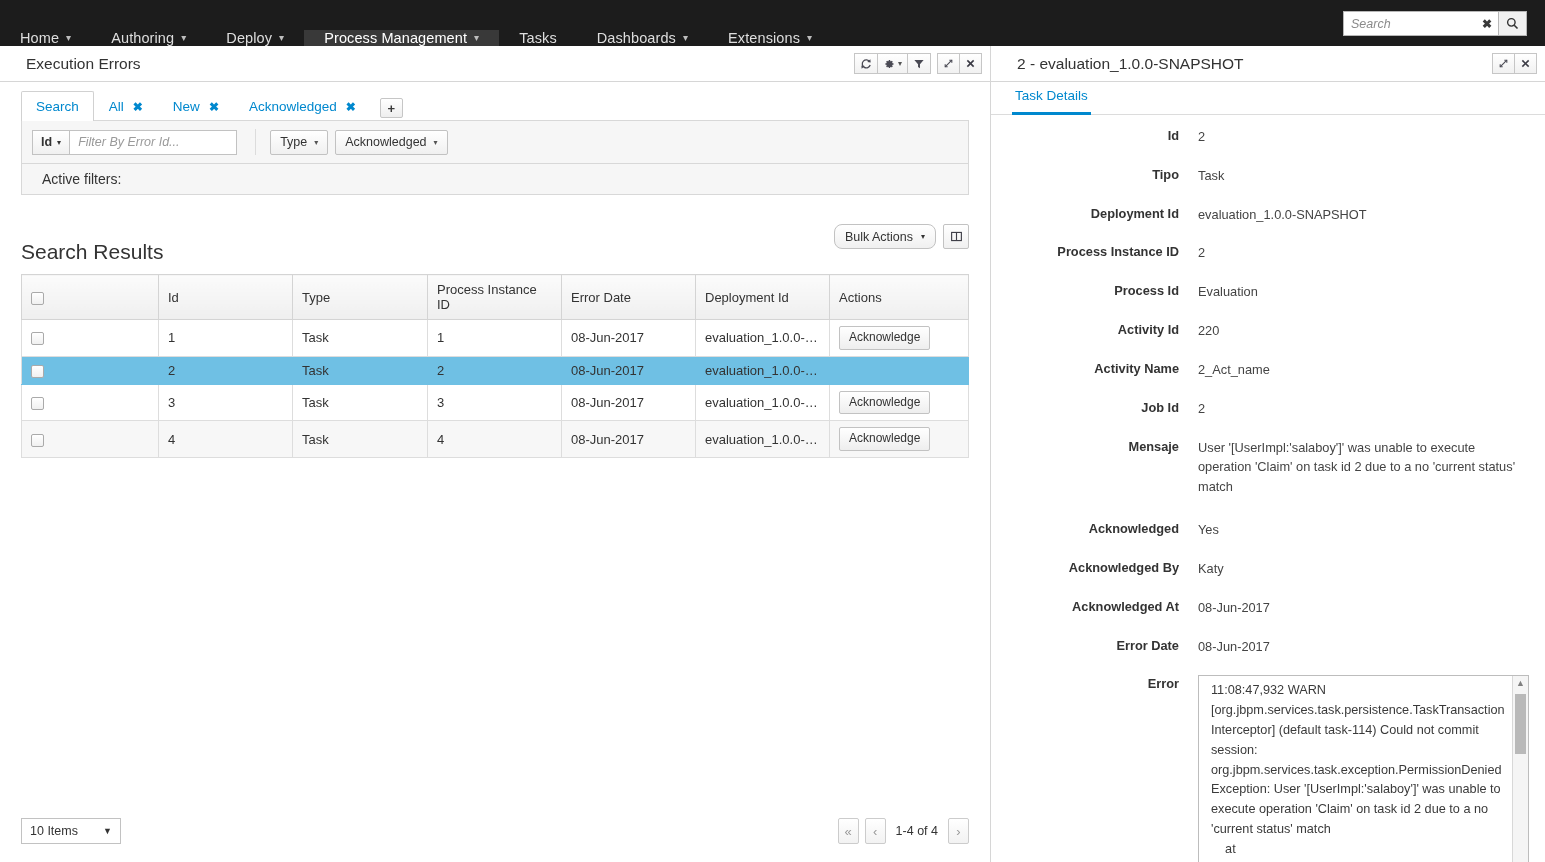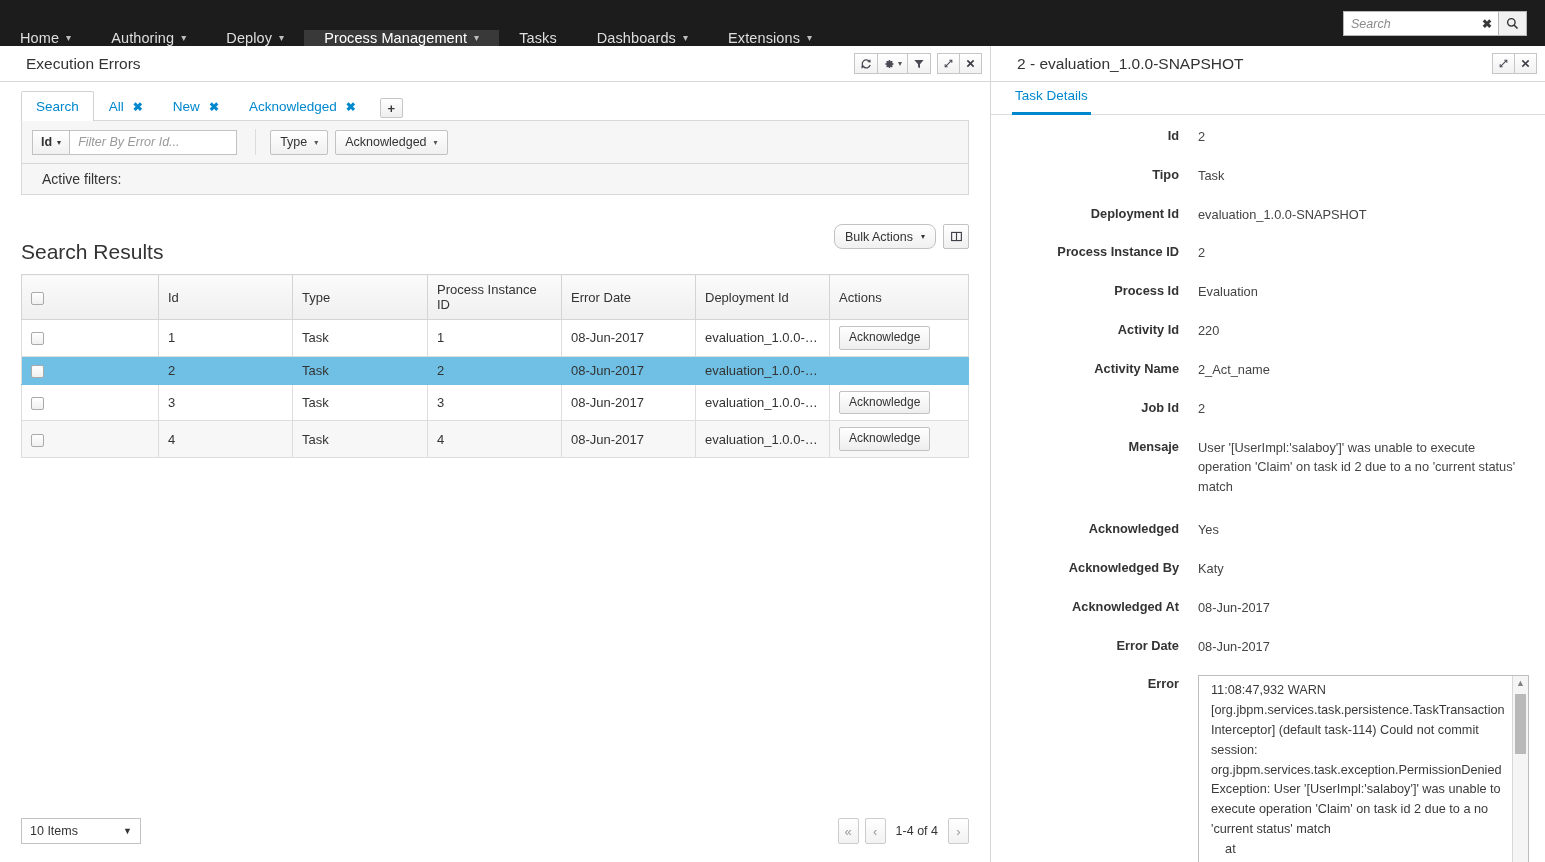--- a/index.html
+++ b/index.html
@@ -295,21 +295,21 @@
   
   .pager-row {
     margin-top: auto;
     padding: 0 21px 0;
     height: 62px;
     display: flex;
     align-items: center;
   }
   .page-size {
     position: relative;
-    width: 120px; height: 26px;
+    width: 100px; height: 26px;
     border: 1px solid #c2c2c2;
     background: #ffffff;
     display: flex; align-items: center;
     padding: 0 8px;
     font-size: 12.5px; color: #333;
     cursor: pointer;
   }
   .page-size .sel-caret { position: absolute; right: 8px; font-size: 9px; color: #333; }
   .pager { margin-left: auto; display: flex; align-items: center; gap: 6px; }
   .pg-btn {

